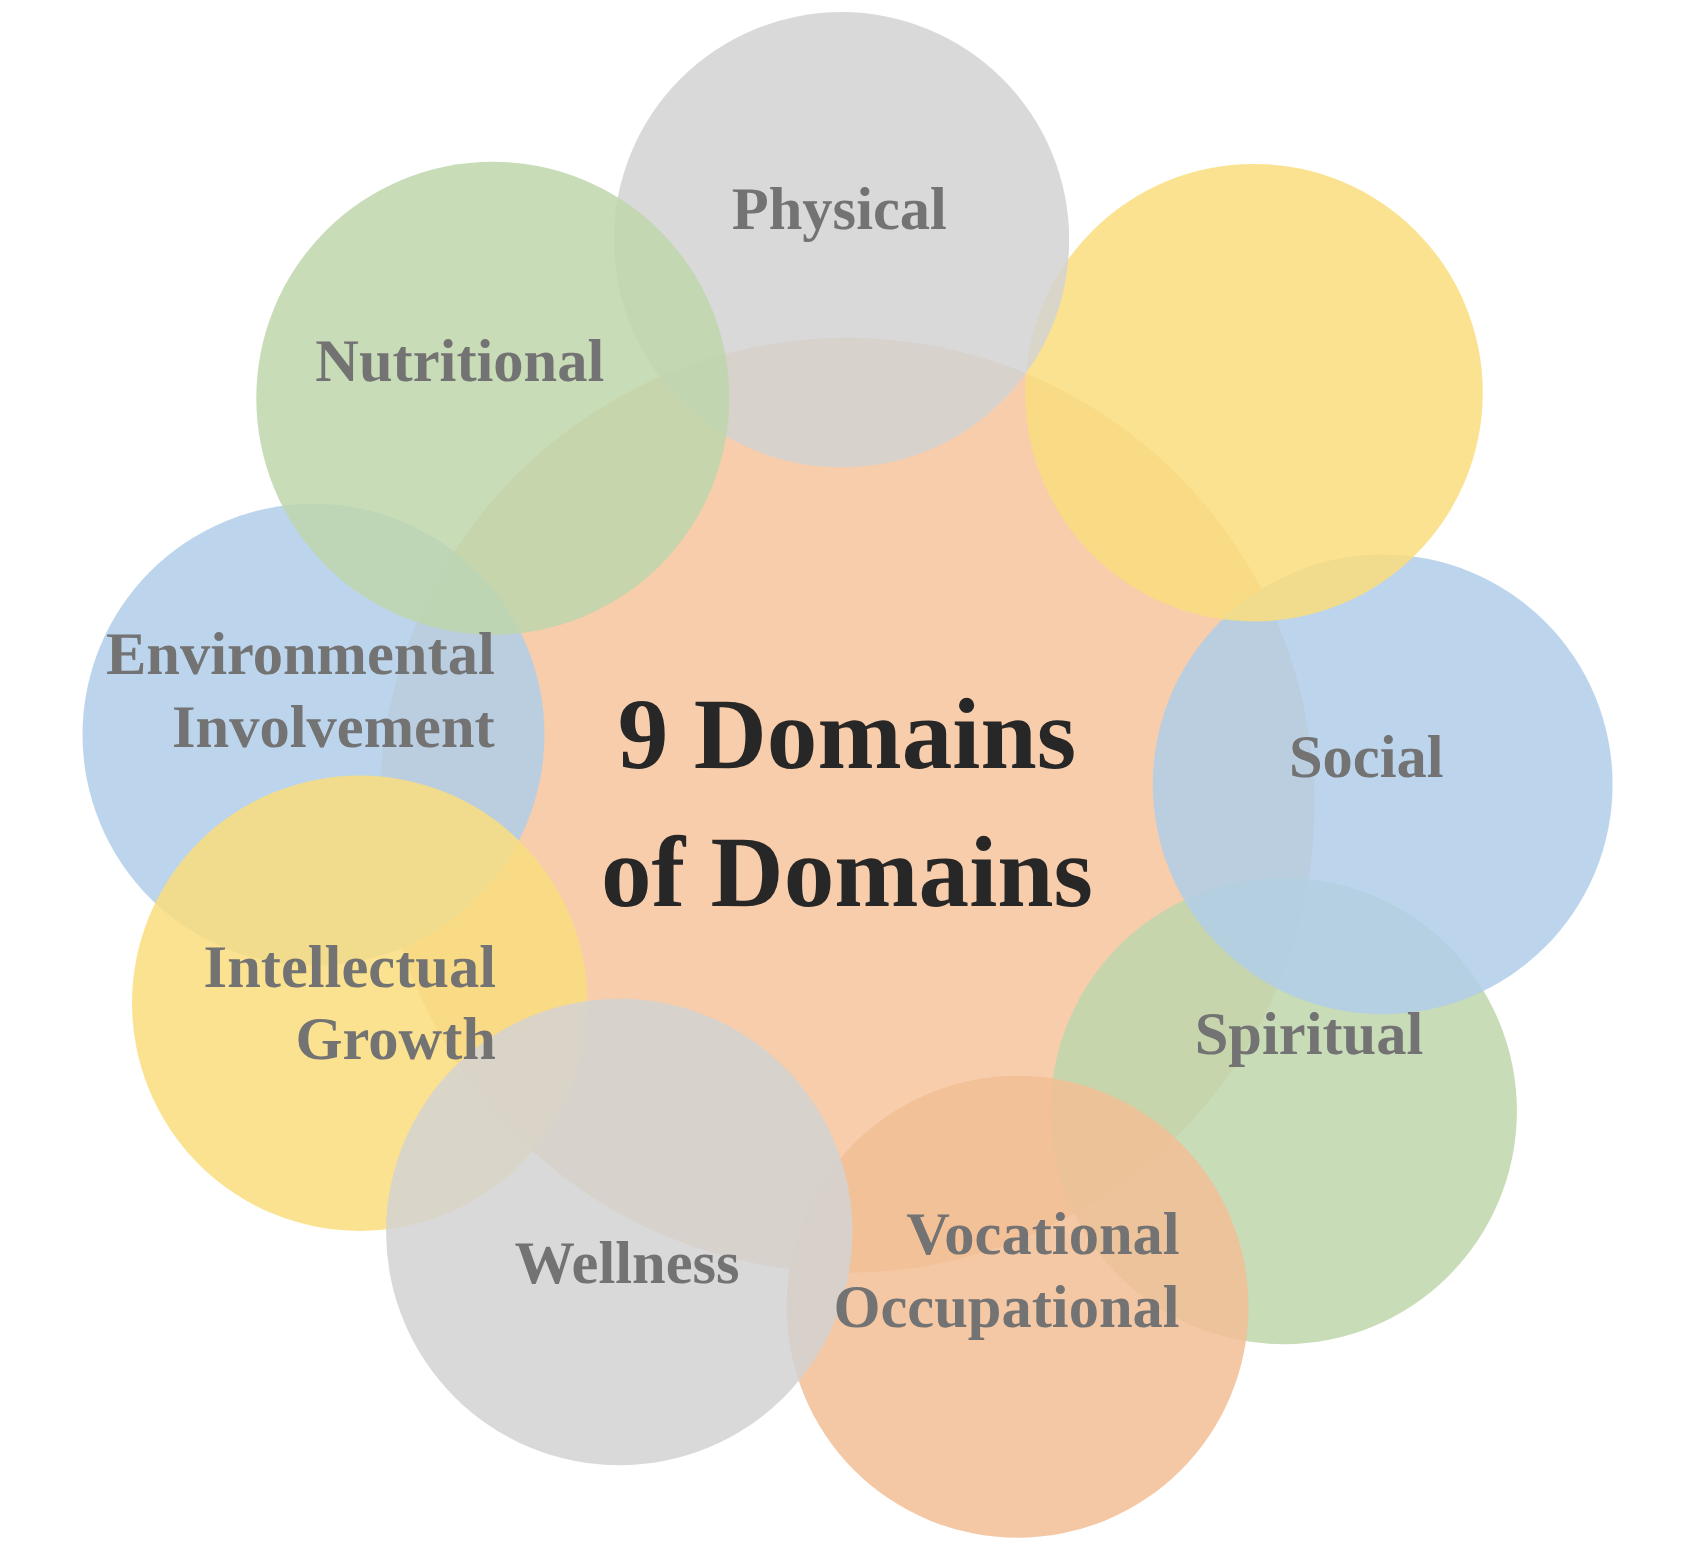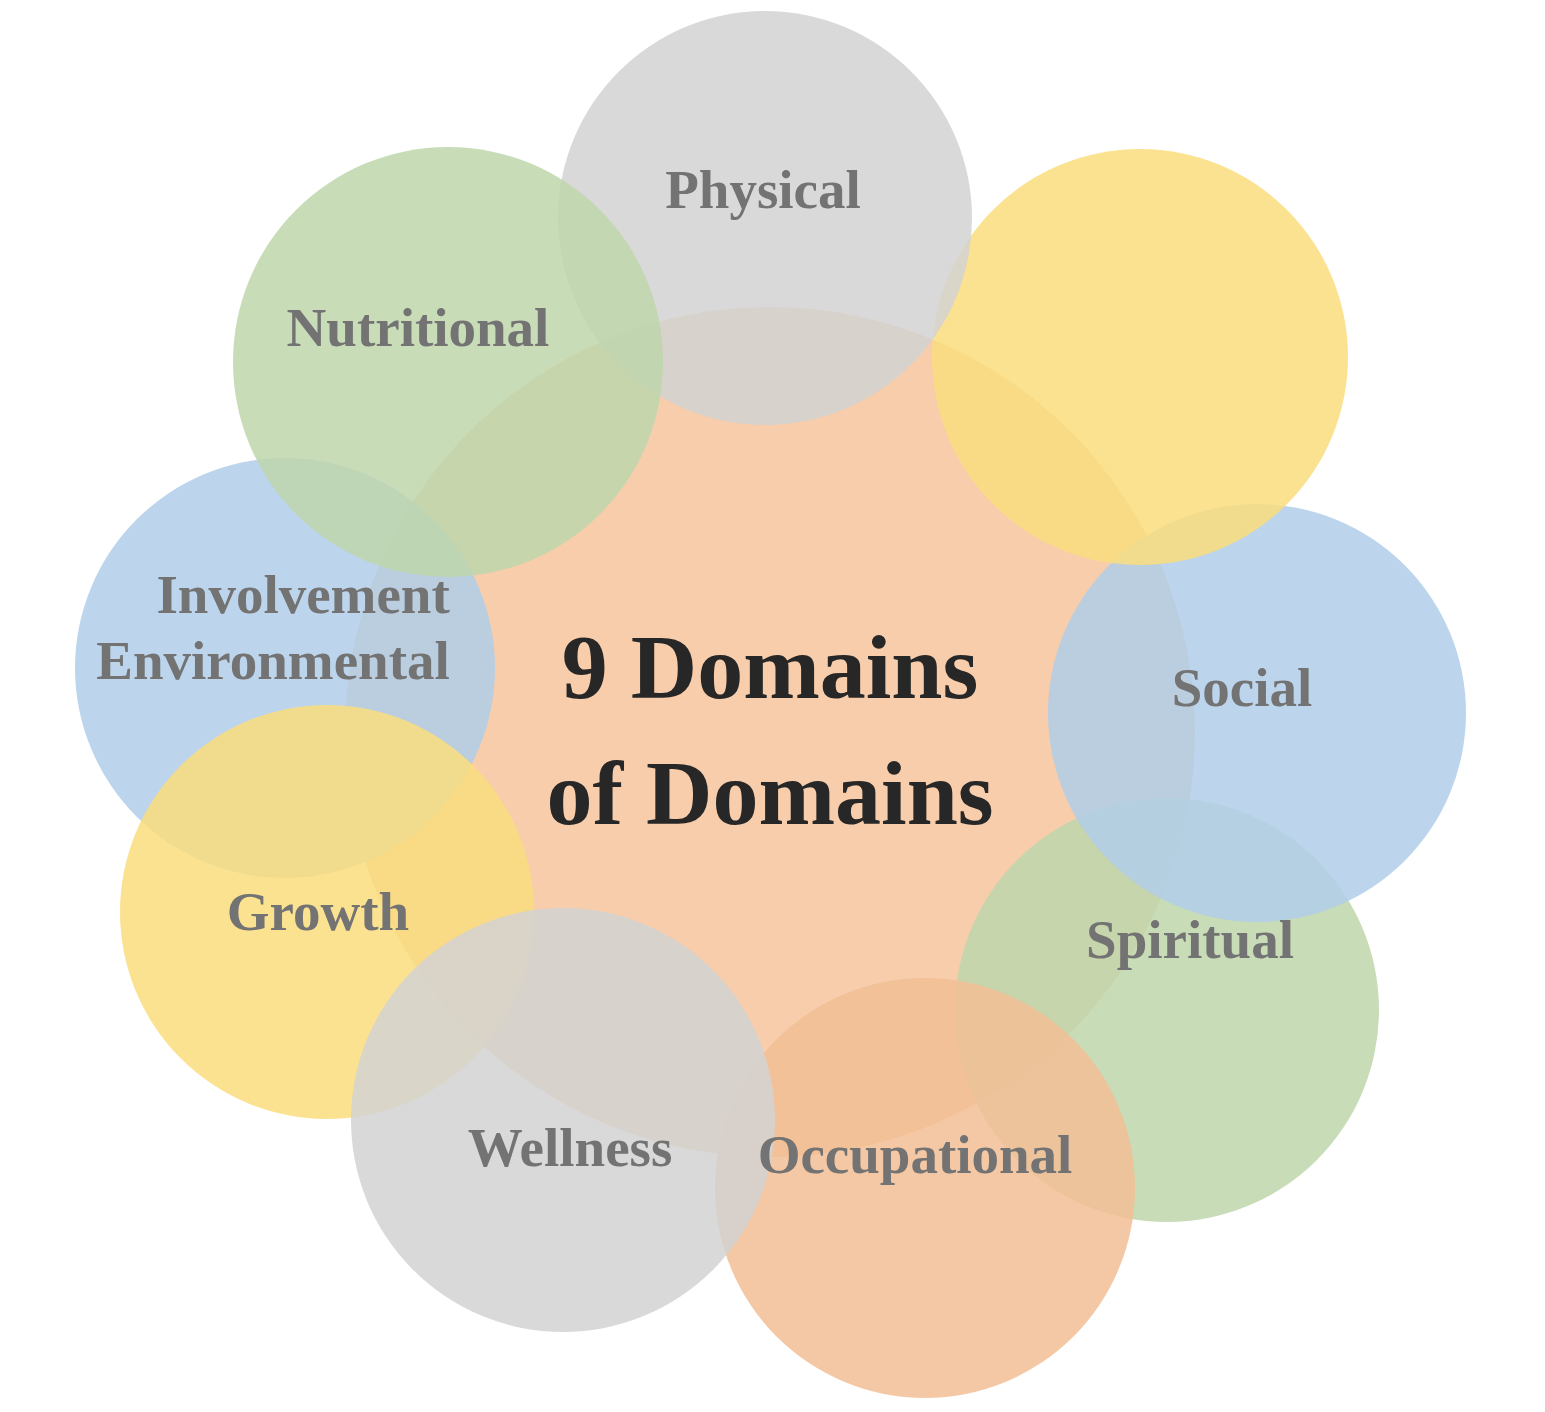--- a/index.html
+++ b/index.html
@@ -73,29 +73,31 @@
   <div class="domain-label" style="left: 763px; top: 190px;">
         <div>Physical</div>
       </div>
       <div class="domain-label" style="left: 1242px; top: 688px;">
         <div>Social</div>
       </div>
       <div class="domain-label" style="left: 1190px; top: 940px;">
         <div>Spiritual</div>
       </div>
       <div class="domain-label" style="left: 915px; top: 1155px;">
+        <div>Vocational</div>
         <div>Occupational</div>
       </div>
       <div class="domain-label" style="left: 570px; top: 1148px;">
         <div>Wellness</div>
       </div>
       <div class="domain-label" style="left: 318px; top: 912px;">
+        <div>Intellectual</div>
         <div>Growth</div>
       </div>
       <div class="domain-label" style="left: 273px; top: 628px;">
+        <div>Environmental</div>
         <div>Involvement</div>
-        <div>Environmental</div>
       </div>
       <div class="domain-label" style="left: 418px; top: 328px;">
         <div>Nutritional</div>
       </div>
     </div>
 </div>
 
 </body></html>

